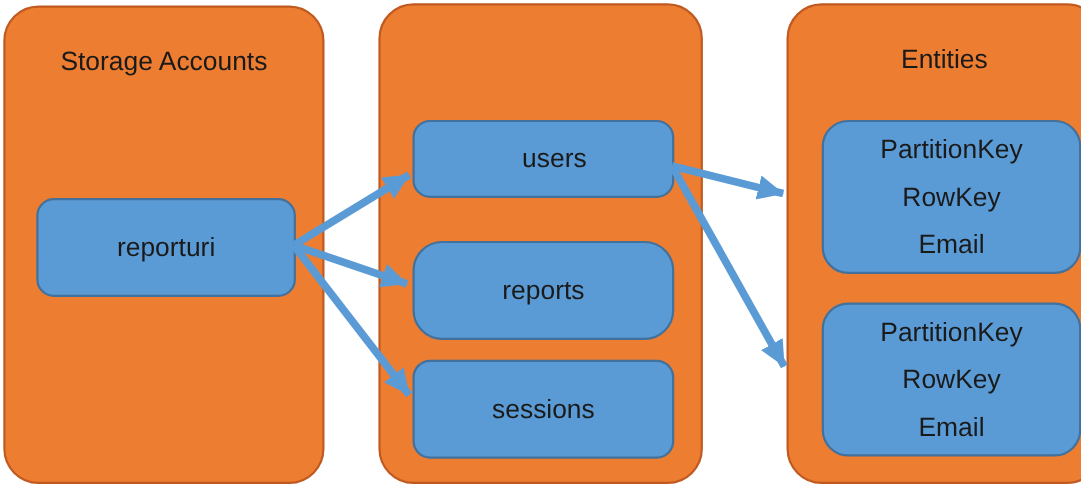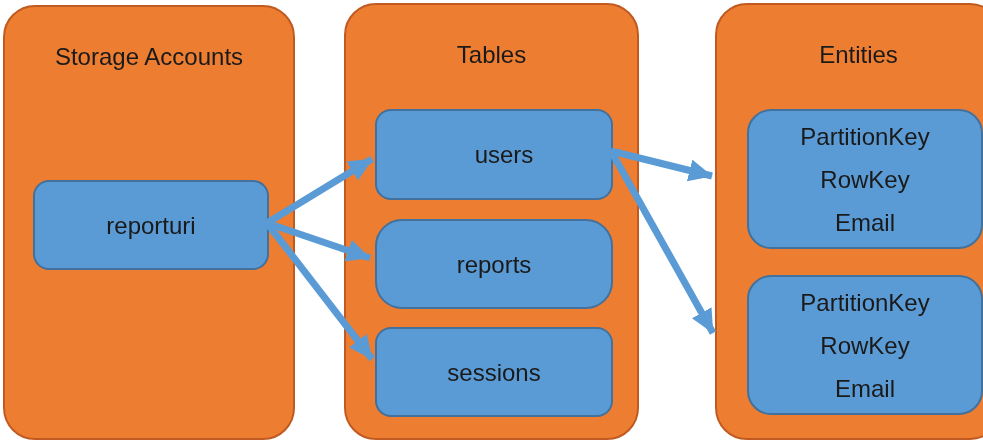--- a/index.html
+++ b/index.html
@@ -51,21 +51,21 @@
     justify-content: center;
     font-size: 24px;
     line-height: 31px;
     text-align: center;
   }
   .node.entity { border-radius: 24px; gap: 12px; }
   
   .node.n-reporturi     { left: 28px; top: 173px; width: 236px; height: 90px; }
   .node.n-testreporturi { left: 28px; top: 293px; width: 236px; height: 90px; }
   
-  .node.n-users    { left: 29px; top: 104px; width: 238px; height: 91px; padding-left: 20px; }
+  .node.n-users    { left: 29px; top: 104px; width: 238px; height: 71px; padding-left: 20px; }
   .node.n-reports  { left: 29px; top: 214px; width: 238px; height: 90px; border-radius: 27px; }
   .node.n-sessions { left: 29px; top: 322px; width: 238px; height: 90px; }
   
   .node.n-entity-1 { left: 30px; top: 104px; width: 236px; height: 140px; }
   .node.n-entity-2 { left: 30px; top: 270px; width: 236px; height: 140px; }
   .arrows-layer {
     position: absolute;
     inset: 0;
     pointer-events: none;
     z-index: 5;
@@ -77,21 +77,20 @@
 <div class="stage">
 
   <section class="container col1">
     <div class="col-title">Storage Accounts</div>
     <div class="node n-reporturi">
       <span>reporturi</span>
     </div>
   </section>
 
   <section class="container col2">
-    <div class="col-title">Tables</div>
     <div class="node n-users">
       <span>users</span>
     </div>
     <div class="node n-reports">
       <span>reports</span>
     </div>
     <div class="node n-sessions">
       <span>sessions</span>
     </div>
   </section>

